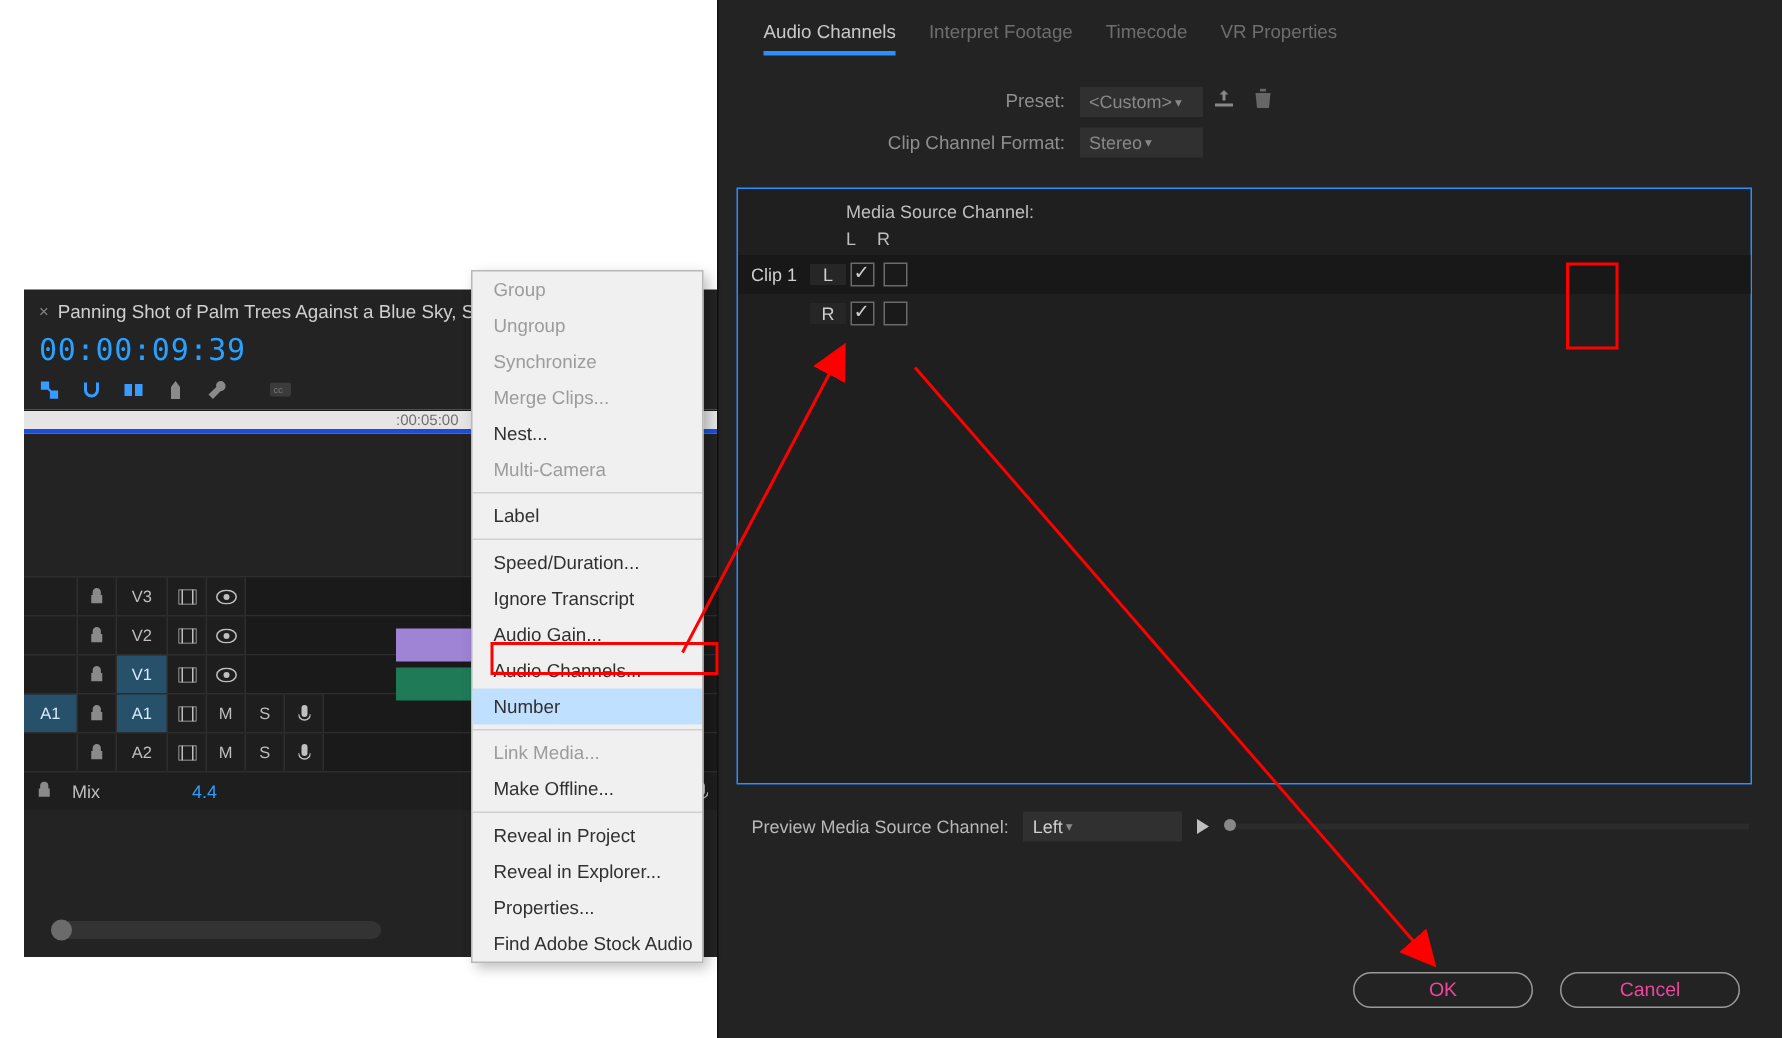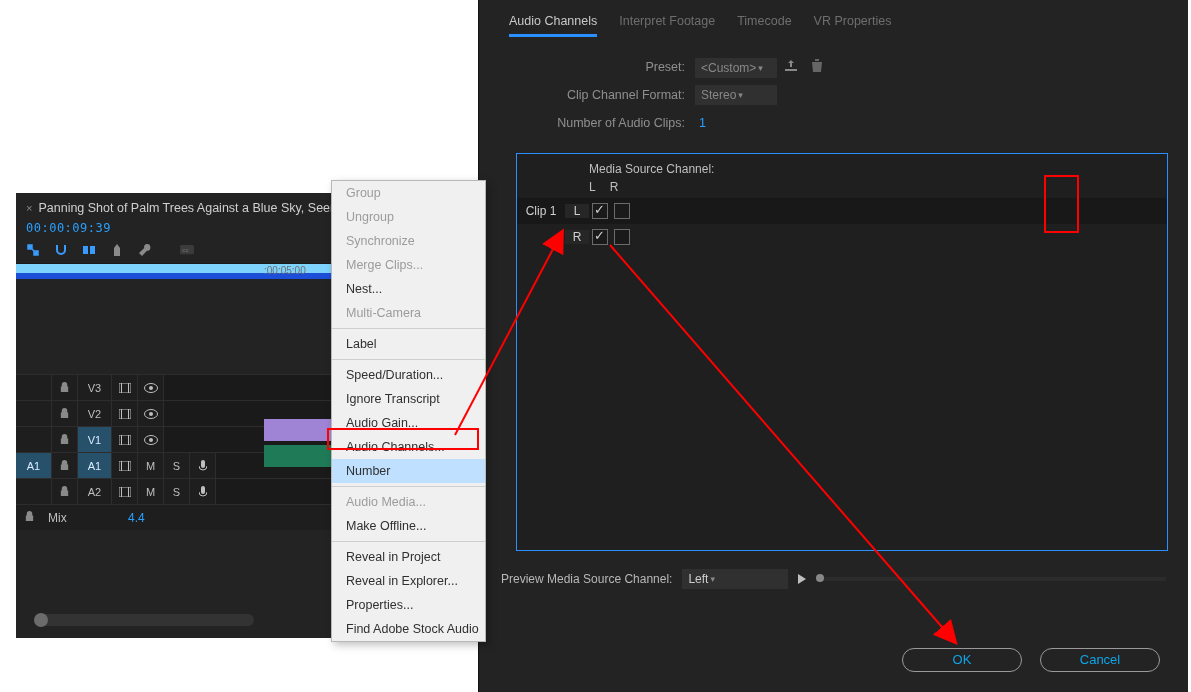--- a/index.html
+++ b/index.html
@@ -18,31 +18,31 @@
     padding: 8px 10px 0 10px;
   }
   .timeline-title {
     color: #cfcfcf; font-size: 12.5px;
     display:flex; align-items:center; gap:6px;
   }
   .timeline-title .close-x { color:#888; font-size:11px; }
   .timecode {
     padding: 6px 10px 4px 10px;
     color: #2aa0ff;
-    font-size: 12px;
+    font-size: 20px;
     font-family: Consolas, monospace;
     letter-spacing: 0.5px;
   }
   .toolbar {
     display:flex; gap:14px; padding: 4px 10px 6px 10px;
     align-items:center;
   }
   .toolbar .icon { width:14px; height:14px; display:inline-flex; align-items:center; justify-content:center; }
   .ruler {
-    height:16px; background:#7dd3fc; border-top:1px solid #1a1a1a; border-bottom:6px solid #1d4ed8;
+    height:16px; background:#e5e5e5; border-top:1px solid #1a1a1a; border-bottom:3px solid #1d4ed8;
     position:relative;
   }
   .ruler .tick-label { position:absolute; top:1px; color:#6f6f6f; font-size:10px; }
   .tracks {
     margin-top: 95px;
     background:#1e1e1e;
   }
   .track-row {
     display:flex; align-items:flex-end; height:26px; border-top:1px solid #2d2d2d;
     font-size:11px; color:#bfbfbf;
@@ -70,69 +70,69 @@
   .timeline-scroll .thumb { width:14px; height:14px; background:#6b6b6b; border-radius:50%; margin-left:0; }
 
   
   .lock-svg { width:11px; height:11px; fill:#8a8a8a; }
   .eye-svg  { width:14px; height:10px; fill:#bfbfbf; }
   .film-svg { width:12px; height:10px; fill:#bfbfbf; }
   .mic-svg  { width:8px; height:12px; fill:#bfbfbf; }
 
   
   .context-menu {
-    position:absolute; left:331px; top:180px; width:155px;
+    position:absolute; left:314px; top:180px; width:155px;
     background:#f0f0f0; border:1px solid #b8b8b8; color:#303030;
     font-size:12.5px;
     box-shadow: 3px 3px 8px rgba(0,0,0,.25);
     z-index:5;
   }
   .context-menu .mi { padding:5px 14px; white-space:nowrap; }
   .context-menu .mi.disabled { color:#9c9c9c; }
   .context-menu .mi.hl { background:#bfe0ff; }
   .context-menu .sep { height:1px; background:#cfcfcf; margin:3px 0; }
   .redbox-menu { position:absolute; left:327px; top:428px; width:152px; height:22px; border:2px solid #ff0000; z-index:6; pointer-events:none;}
 
   
   .dialog {
     position:absolute; left:478px; top:0; width:710px; height:692px;
     background:#232323; color:#bfbfbf; font-size:12.5px;
     border-left:1px solid #111;
   }
   .dlg-tabs { display:flex; gap:22px; padding:14px 22px 0 30px; font-size:12.5px; }
   .dlg-tab { color:#6e6e6e; padding-bottom:6px; }
   .dlg-tab.active { color:#c9c9c9; border-bottom:3px solid #2a8fff; }
-  .dlg-form { padding:16px 36px 10px 16px; }
+  .dlg-form { padding:16px 36px 10px 41px; }
   .form-row { display:flex; align-items:center; height:28px; }
   .form-row .lbl { width:200px; text-align:right; color:#8f8f8f; padding-right:10px; }
   .form-row .ctrl { color:#6e6e6e; }
   .select-box { display:inline-flex; align-items:center; justify-content:flex-start; min-width:82px; height:20px; background:#303030; padding:0 6px; font-size:12px; color:#888;}
   .select-box.small { min-width:82px; }
   .icon-btn { width:22px; height:20px; display:inline-flex; align-items:center; justify-content:center; color:#888; }
   .grid-panel {
-    margin:6px 20px 0 37px; height:398px;
+    margin:6px 20px 0 12px; height:398px;
     border:1px solid #2a8fff;
     background:#1f1f1f;
   }
   .grid-header-row { display:flex; padding:8px 0 4px 72px; color:#bfbfbf; font-size:12px; }
   .grid-lr { display:flex; padding:0 0 4px 72px; color:#bfbfbf; font-size:12px; gap:14px; }
   .checkrow { display:flex; align-items:center; height:26px; font-size:12px; }
   .checkrow.dark { background:#181818; }
   .checkrow .cliplbl { width:48px; text-align:center; color:#cfcfcf; }
   .checkrow .chlabel { width:24px; text-align:center; background:#262626; color:#cfcfcf; }
   .chk { display:inline-block; width:16px; height:16px; border:1px solid #6b6b6b; background:#1a1a1a; position:relative; margin:0 3px;}
   .chk.on::after { content:"✓"; position:absolute; left:1px; top:-2px; color:#cfcfcf; font-size:13px; }
   .redbox-checks { position:absolute; left:565px; top:175px; width:35px; height:58px; border:2px solid #ff0000; z-index:6; pointer-events:none;}
   .dlg-preview { display:flex; align-items:center; gap:10px; padding:18px 22px 0 22px; color:#b8b8b8; font-size:12px;}
   .dlg-preview .select-box { min-width:106px; color:#cfcfcf; }
   .dlg-preview .play { width:0;height:0;border-left:8px solid #bfbfbf;border-top:5px solid transparent;border-bottom:5px solid transparent; }
   .dlg-preview .scrub { flex:1; height:4px; background:#2b2b2b; position:relative; }
   .dlg-preview .scrub .dot { position:absolute; left:0; top:-3px; width:8px; height:8px; border-radius:50%; background:#888; }
   .dlg-buttons { position:absolute; right:28px; bottom:20px; display:flex; gap:18px; }
-  .dlg-btn { width:120px; height:24px; border:1px solid #9a9a9a; border-radius:14px; color:#0ea5e9; text-align:center; line-height:22px; font-size:13px; background:transparent;}
+  .dlg-btn { width:120px; height:24px; border:1px solid #9a9a9a; border-radius:14px; color:#ec4899; text-align:center; line-height:22px; font-size:13px; background:transparent;}
 
   
   svg.arrow { position:absolute; z-index:10; pointer-events:none; }
 
   .caret { font-size:9px; color:#888; margin-left:2px; }
 </style>
 </head>
 <body>
 
 <div class="timeline-panel">
@@ -340,21 +340,21 @@
     <div class="mi disabled">Multi-Camera</div>
     <div class="sep"></div>
     <div class="mi">Label</div>
     <div class="sep"></div>
     <div class="mi">Speed/Duration...</div>
     <div class="mi">Ignore Transcript</div>
     <div class="mi">Audio Gain...</div>
     <div class="mi">Audio Channels...</div>
     <div class="mi hl">Number</div>
     <div class="sep"></div>
-    <div class="mi disabled">Audio Media...</div>
+    <div class="mi disabled">Link Media...</div>
     <div class="mi">Make Offline...</div>
     <div class="sep"></div>
     <div class="mi">Reveal in Project</div>
     <div class="mi">Reveal in Explorer...</div>
     <div class="mi">Properties...</div>
     <div class="mi">Find Adobe Stock Audio</div>
   </div>
 <div class="redbox-menu"></div>
 
 <div class="dialog">
@@ -385,24 +385,20 @@
           </span>
       </div>
     </div>
     <div class="form-row">
       <div class="lbl">Clip Channel Format:</div>
       <div class="ctrl"><span class="select-box">
             <span>Stereo</span>
             <span class="caret">▾</span>
           </span></div>
     </div>
-    <div class="form-row">
-      <div class="lbl">Number of Audio Clips:</div>
-      <div class="ctrl"><span style="color:#2aa0ff; padding-left:4px">1</span></div>
-    </div>
   </div>
 
   <div class="grid-panel">
     <div class="grid-header-row">
         <span>Media Source Channel:</span>
       </div>
     <div class="grid-lr">
       <span>L</span>
       <span>R</span>
     </div>

